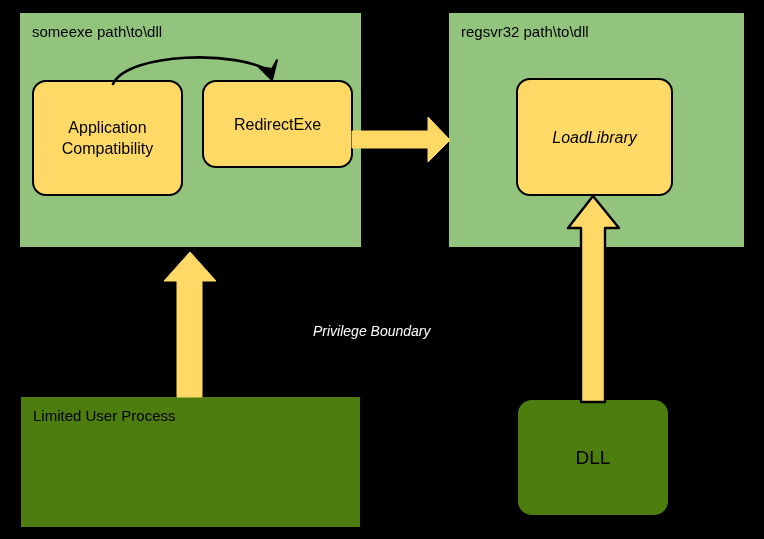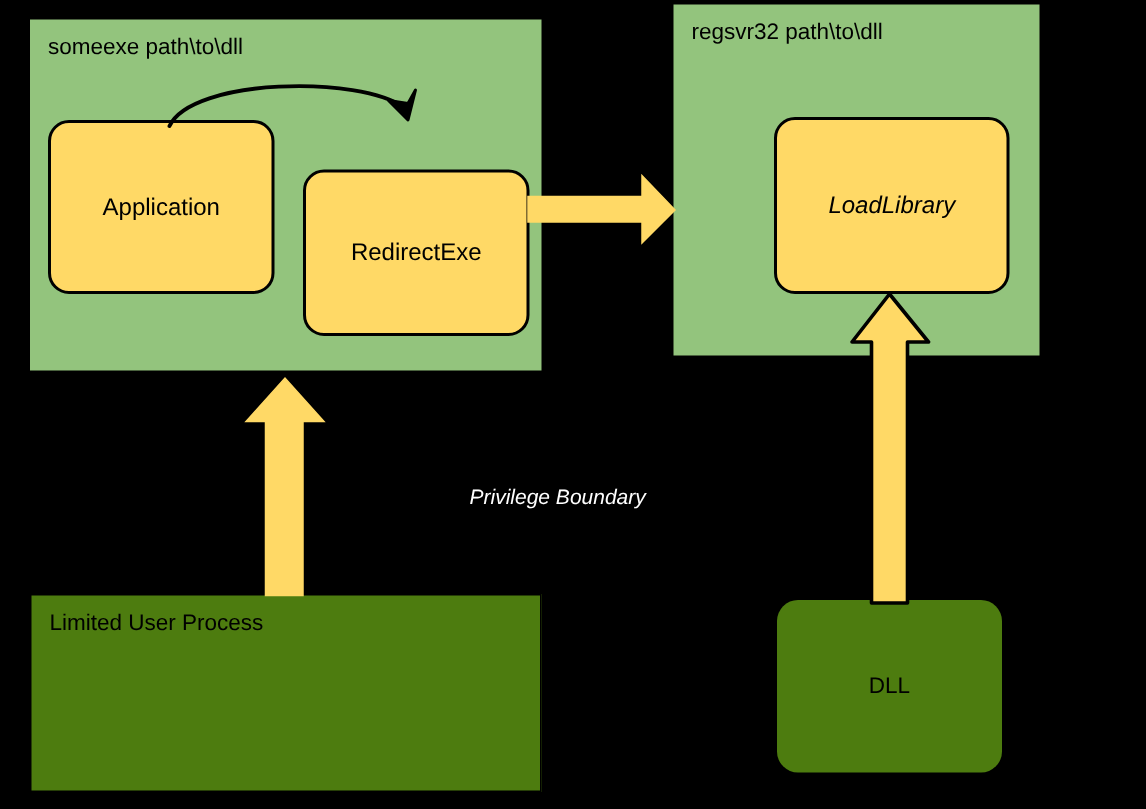--- a/index.html
+++ b/index.html
@@ -61,21 +61,21 @@
     font-size: 15px;
     color: #000000;
     white-space: nowrap;
   }
   .red-label-center {
     width: 100%;
     height: 100%;
     display: flex;
     align-items: center;
     justify-content: center;
-    font-size: 15px;
+    font-size: 19px;
     color: #000000;
   }
   .boundary-label {
     position: absolute;
     font-size: 14px;
     font-style: italic;
     color: #ffffff;
     white-space: nowrap;
     margin-top: 10px;
   }
@@ -93,30 +93,31 @@
 
 <div id="canvas">
 
   <div class="proc-panel" style="left:20px; top:13px; width:341px; height:234px;">
     <div class="panel-title">someexe path\to\dll</div>
   </div>
 
   <div class="shim-box" style="left:32px; top:80px; width:151px; height:116px;align-items:center;">
     <div>
       <div>Application</div>
+      <div>Compatibility</div>
     </div>
   </div>
 
-  <div class="shim-box" style="left:202px; top:80px; width:151px; height:111px;margin-top:33px;">
+  <div class="shim-box" style="left:202px; top:80px; width:151px; height:88px;">
     <div>
       <div>RedirectExe</div>
     </div>
   </div>
 
-  <div class="proc-panel" style="left:449px; top:3px; width:244px; height:234px;">
+  <div class="proc-panel" style="left:449px; top:13px; width:295px; height:234px;">
     <div class="panel-title">regsvr32 path\to\dll</div>
   </div>
 
   <div class="shim-box" style="left:516px; top:78px; width:157px; height:118px;font-style:italic;">
     <div>LoadLibrary</div>
   </div>
 
   <div class="red-box bordered" style="left:20px; top:396px; width:341px; height:132px;">
     <div class="red-label-tl">Limited User Process</div>
   </div>

